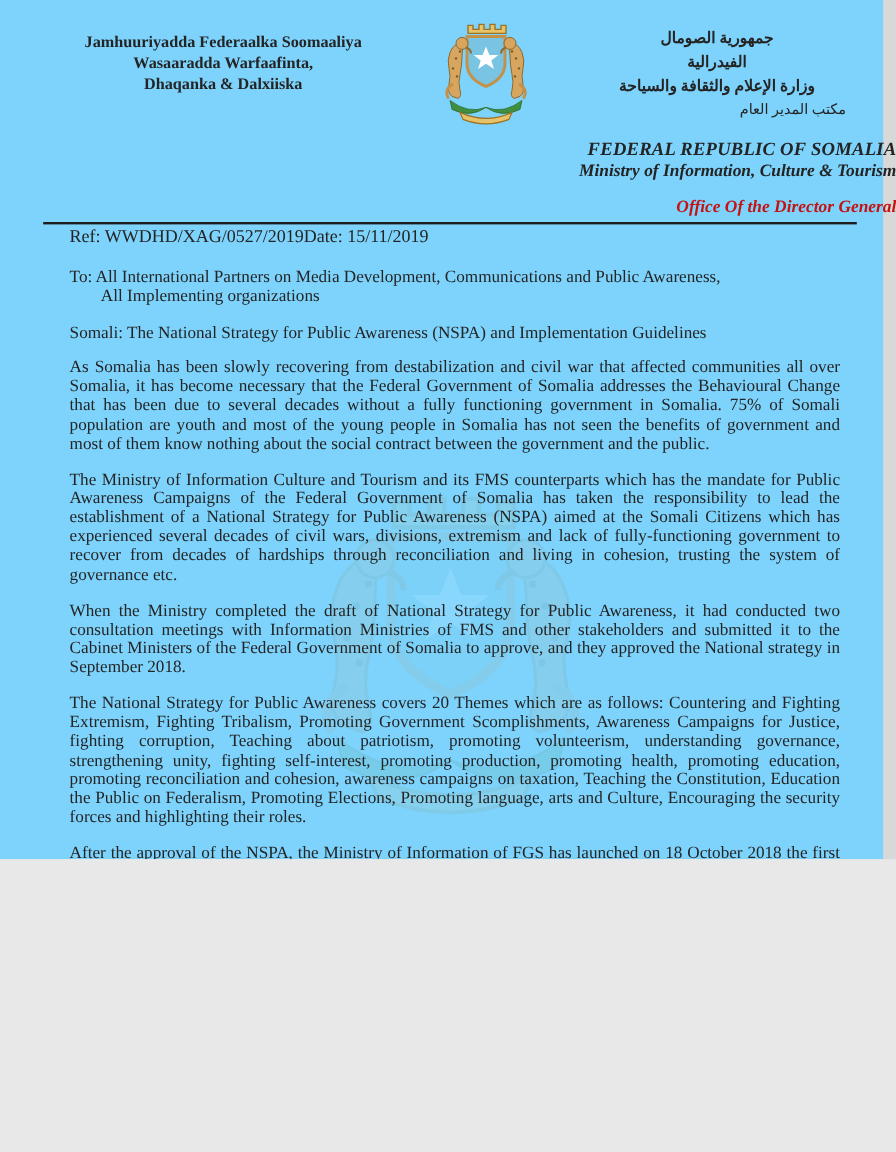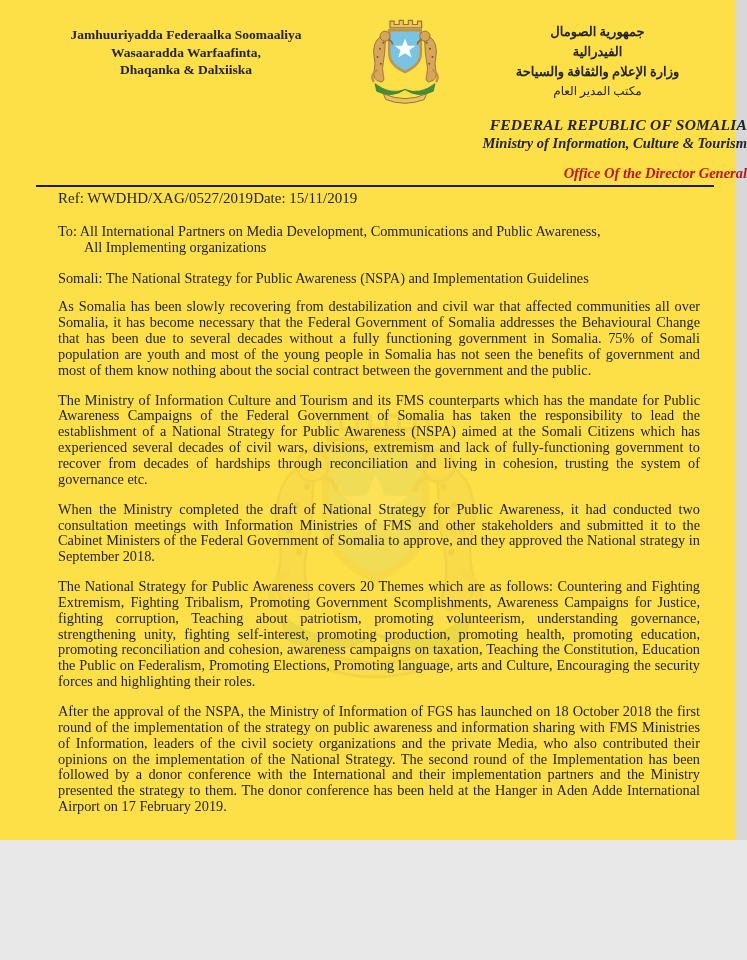--- a/index.html
+++ b/index.html
@@ -1,33 +1,33 @@
 <!DOCTYPE html>
 <html><head>
 <meta charset="utf-8">
 <style>
   html,body{margin:0;padding:0;background:#e8e8e8;}
   .page{
     position:relative;
-    width:747px;height:840px;
-    background:#fde047;
+    width:747px;height:716px;
+    background:#7dd3fc;
     overflow:hidden;
     font-family:"Liberation Serif", serif;
     color:#242424;
     margin:0 auto;
   }
   .scan-edge{position:absolute;top:0;right:0;width:11px;height:930px;background:#d8d8d8;}
 
   
   .header{display:flex;align-items:flex-start;padding:10px 42px 0 52px;position:relative;z-index:2;}
   .hdr-left{width:268px;text-align:center;margin-top:16px;font-weight:bold;font-size:13.5px;line-height:1.3;}
   .hdr-left .plain{font-weight:normal;font-size:13.5px;}
   .hdr-center{flex:1;display:flex;justify-content:center;}
   .hdr-right{width:215px;text-align:center;margin-top:12px;font-weight:bold;font-size:13px;line-height:1.55;direction:rtl;}
-  .hdr-right .plain{font-weight:normal;font-size:12px;}
+  .hdr-right .plain{font-weight:normal;font-size:12px;text-align:right;}
 
   .emblem-svg{width:100px;height:104px;display:block;}
 
   
   .title-block{text-align:right;margin-top:2px;position:relative;z-index:2;font-style:italic;}
   .title1{font-weight:bold;font-size:15.5px;letter-spacing:.2px;}
   .title2{font-weight:bold;font-size:14.5px;margin-top:1px;}
   .title3{font-weight:bold;font-size:14.5px;margin-top:13px;color:#c31414;}
 
   .rule{margin:3px 33px 0 36px;border-top:2px solid #1d1d1d;}

